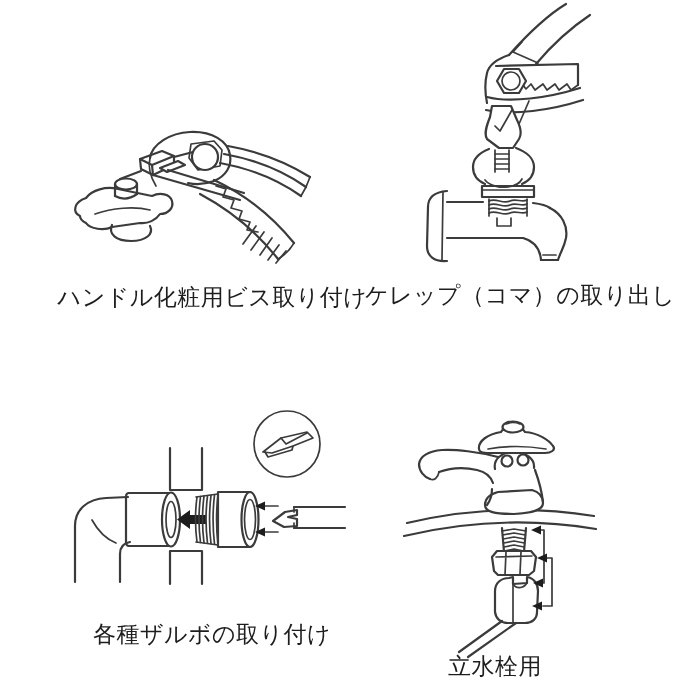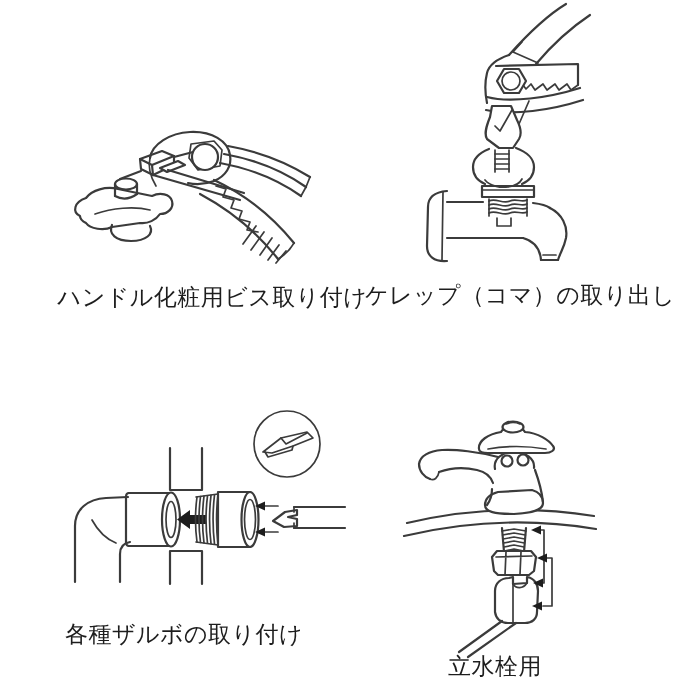--- a/index.html
+++ b/index.html
@@ -13,21 +13,21 @@
   svg .ln   { fill:none; stroke:var(--line); stroke-width:2.2; stroke-linecap:round; stroke-linejoin:round; }
   svg .fine { fill:none; stroke:var(--line); stroke-width:1.7; stroke-linecap:round; stroke-linejoin:round; }
   svg .wfill { fill:#ffffff; stroke:var(--line); stroke-width:2.2; stroke-linejoin:round; }
   svg .dark { fill:var(--ink); stroke:none; }
   .caption {
     position:absolute; color:var(--ink); font-size:23px; line-height:1.2;
     text-align:center; letter-spacing:0.5px; white-space:nowrap;
   }
   #cap-1 { left:40px;  top:284px; width:345px; }
   #cap-2 { left:365px; top:284px; width:295px;font-family:Liberation Mono, monospace; }
-  #cap-3 { left:39px;  top:621px; width:290px;text-align:center; }
+  #cap-3 { left:67px;  top:621px; width:290px;text-align:center; }
   #cap-4 { left:400px; top:653px; width:190px;text-align:center; }
 </style>
 </head>
 <body>
 
 <div class="canvas">
 
   <svg class="art" viewBox="0 0 700 700" aria-hidden="true">
 
     <g>

